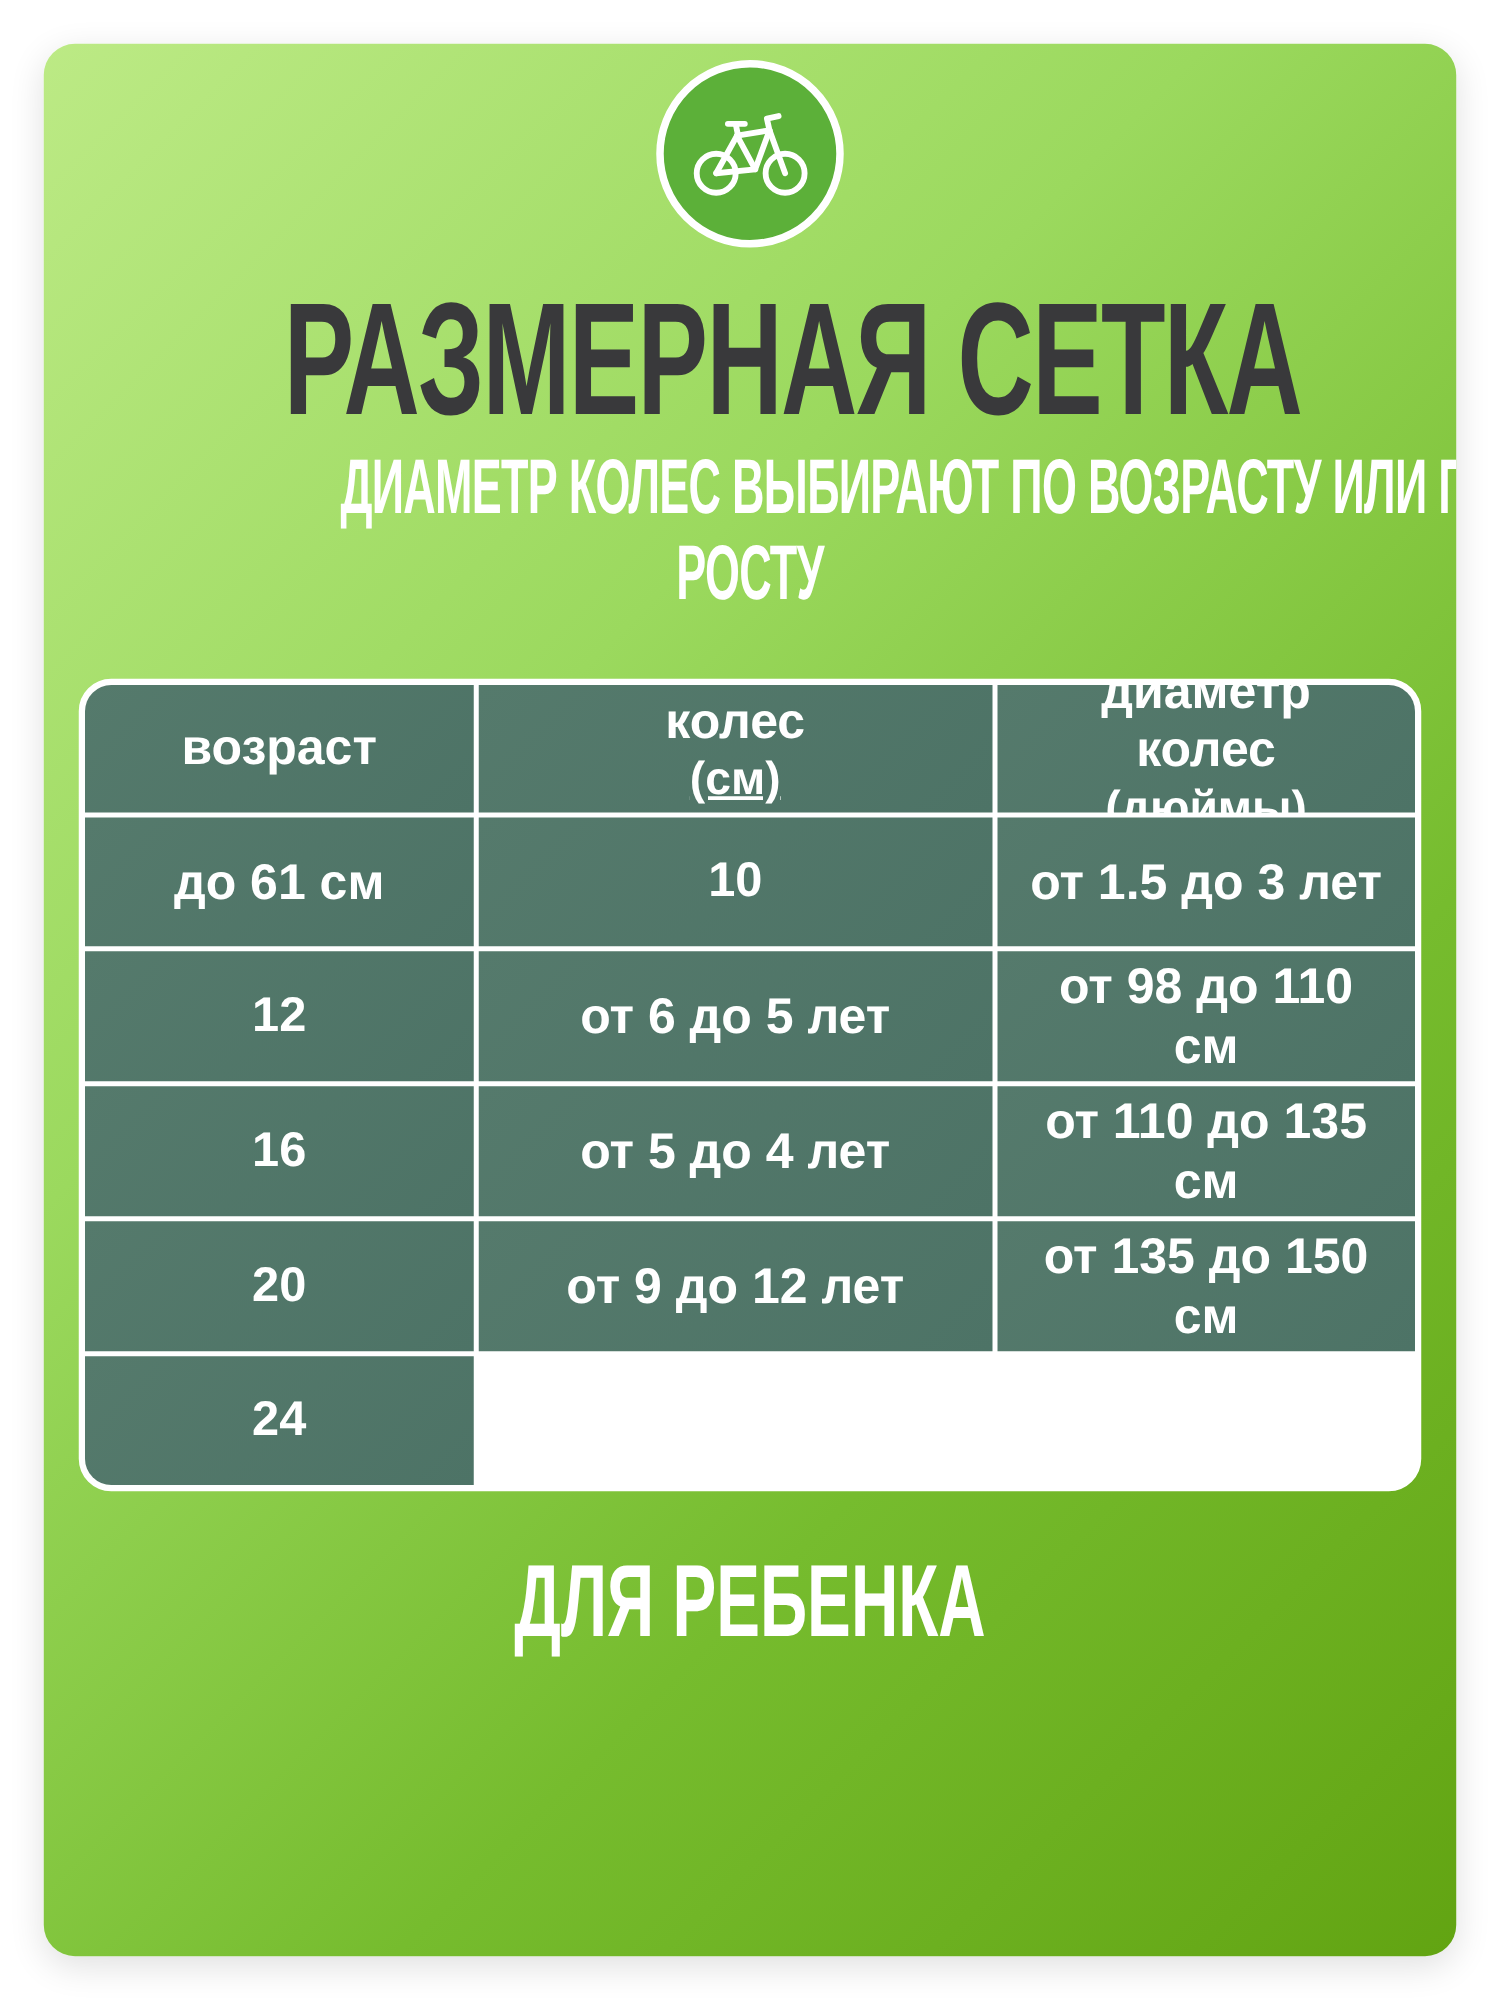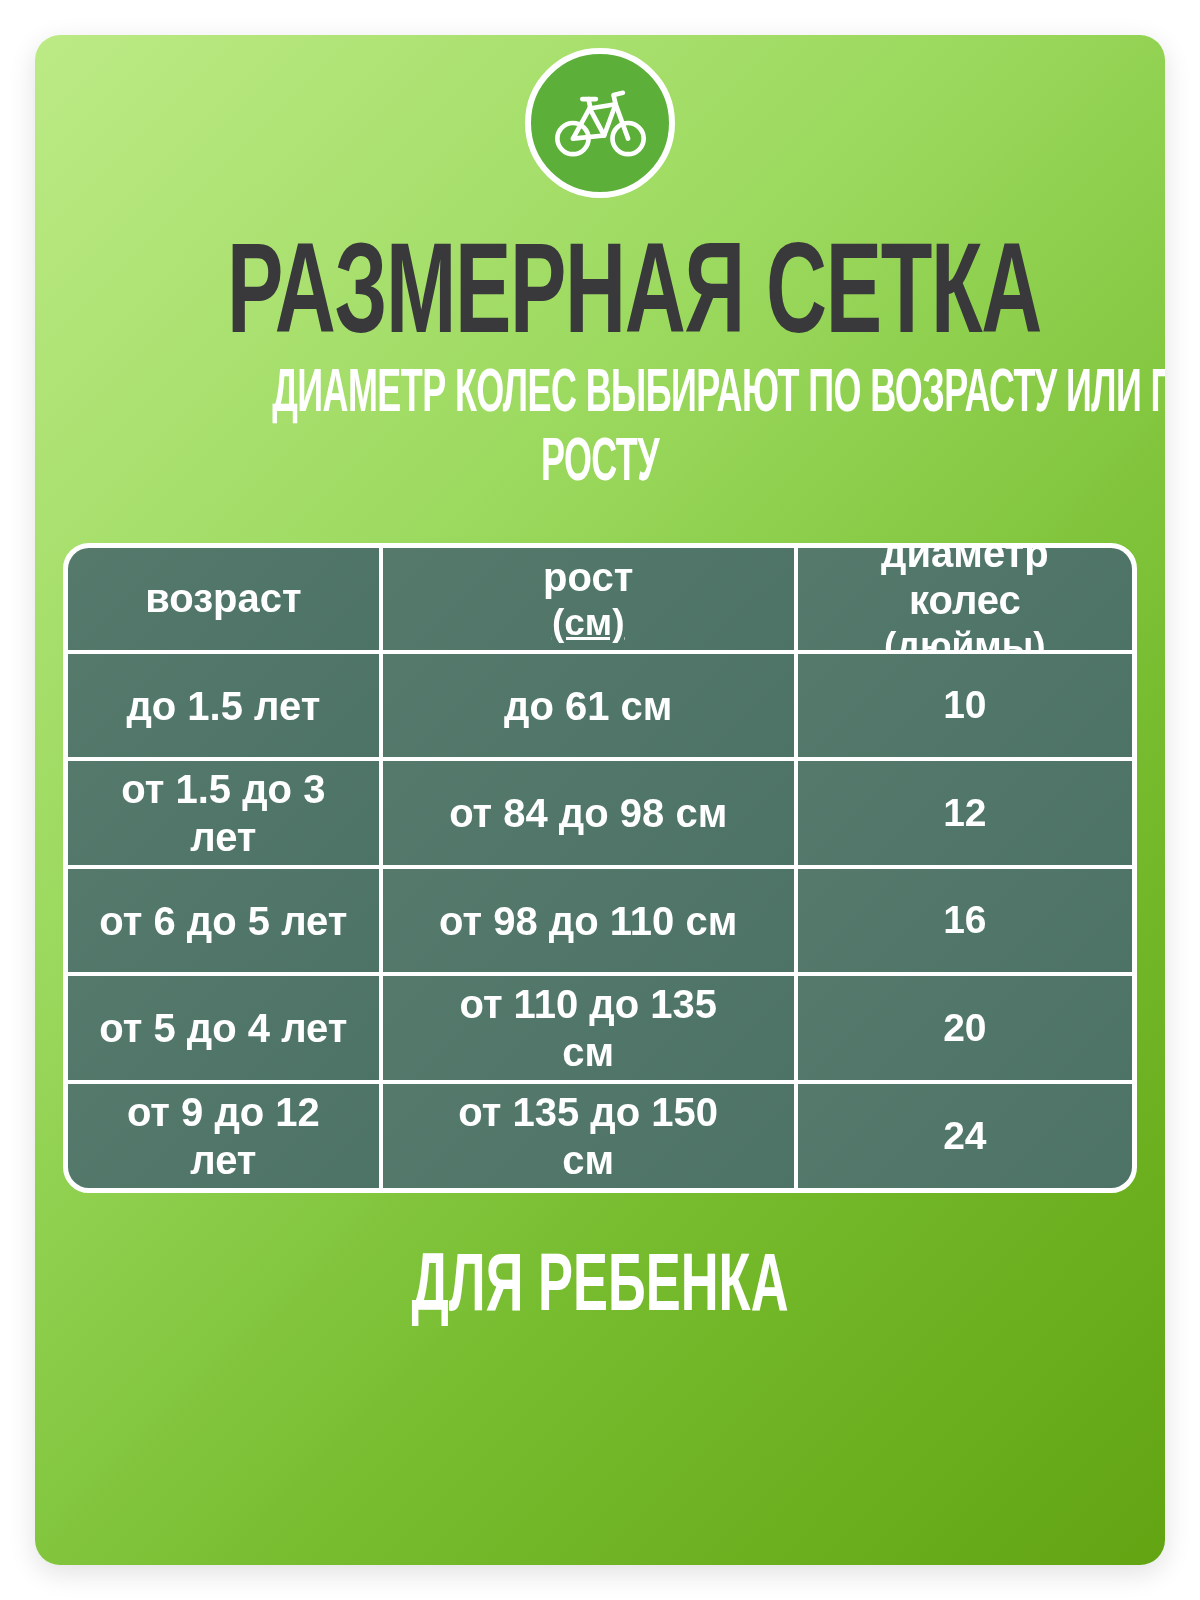--- a/index.html
+++ b/index.html
@@ -96,34 +96,32 @@
     <div class="line">РОСТУ</div>
   </div>
 
   <div class="size-table">
 
     <div class="cell head">
       <div>возраст</div>
 
     </div>
     <div class="cell head">
-      <div>рост</div>
+      <div>колес</div>
       <div class="sub">(см)</div>
     </div>
     <div class="cell head">
       <div>диаметр колес</div>
       <div class="sub">(дюймы)</div>
     </div>
 
-    <div class="cell body">до 1.5 лет</div>
     <div class="cell body">до 61 см</div>
     <div class="cell body num">10</div>
 
     <div class="cell body">от 1.5 до 3 лет</div>
-    <div class="cell body">от 84 до 98 см</div>
     <div class="cell body num">12</div>
 
     <div class="cell body">от 6 до 5 лет</div>
     <div class="cell body">от 98 до 110 см</div>
     <div class="cell body num">16</div>
 
     <div class="cell body">от 5 до 4 лет</div>
     <div class="cell body">от 110 до 135
 см</div>
     <div class="cell body num">20</div>

